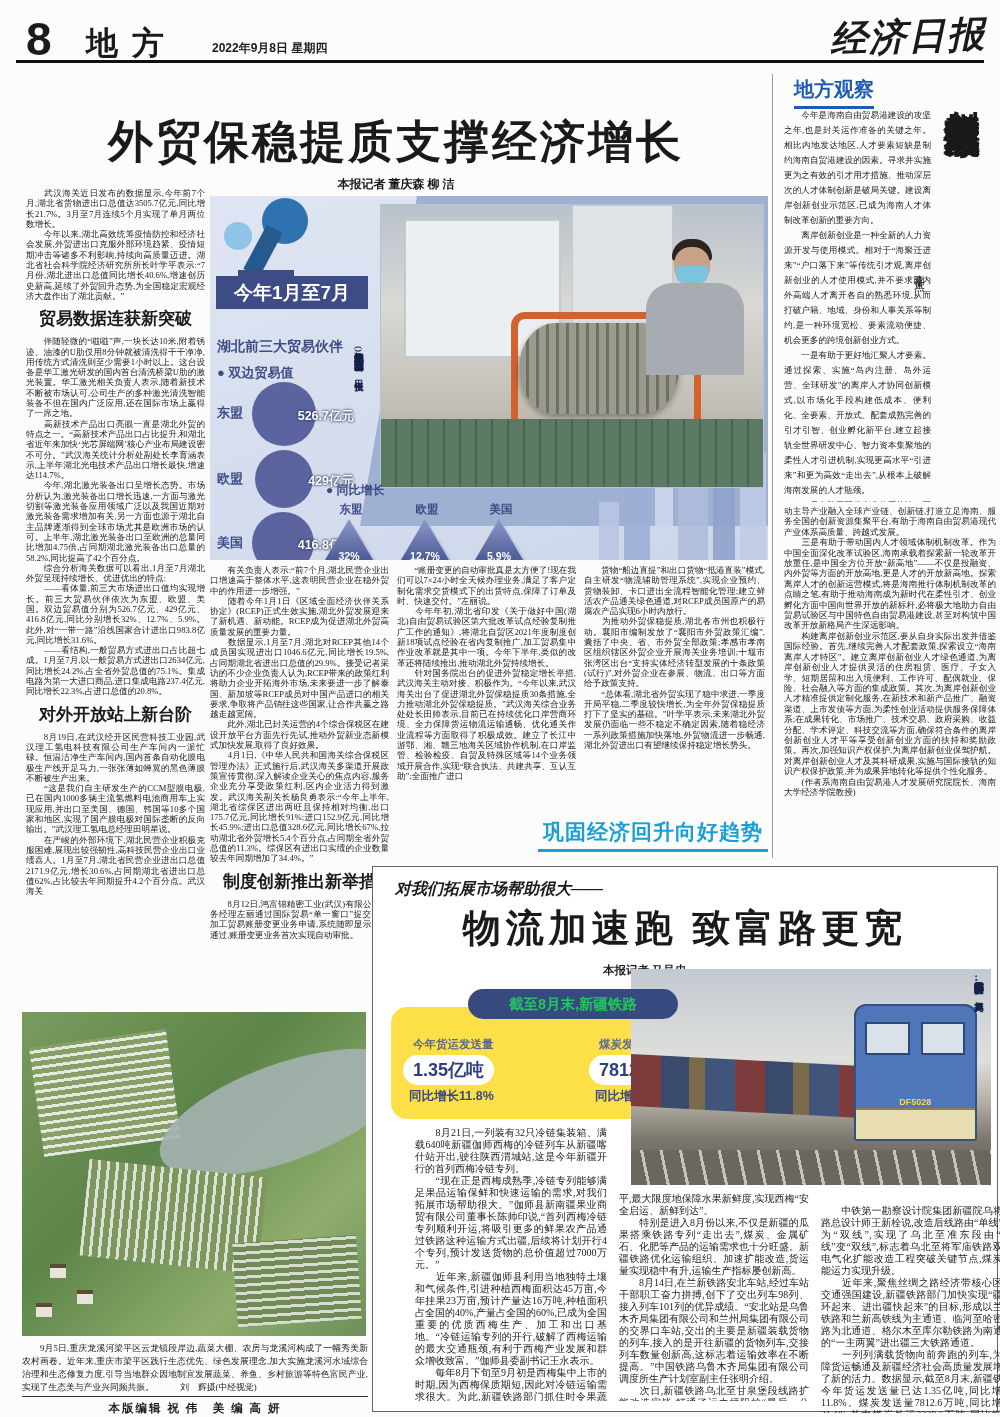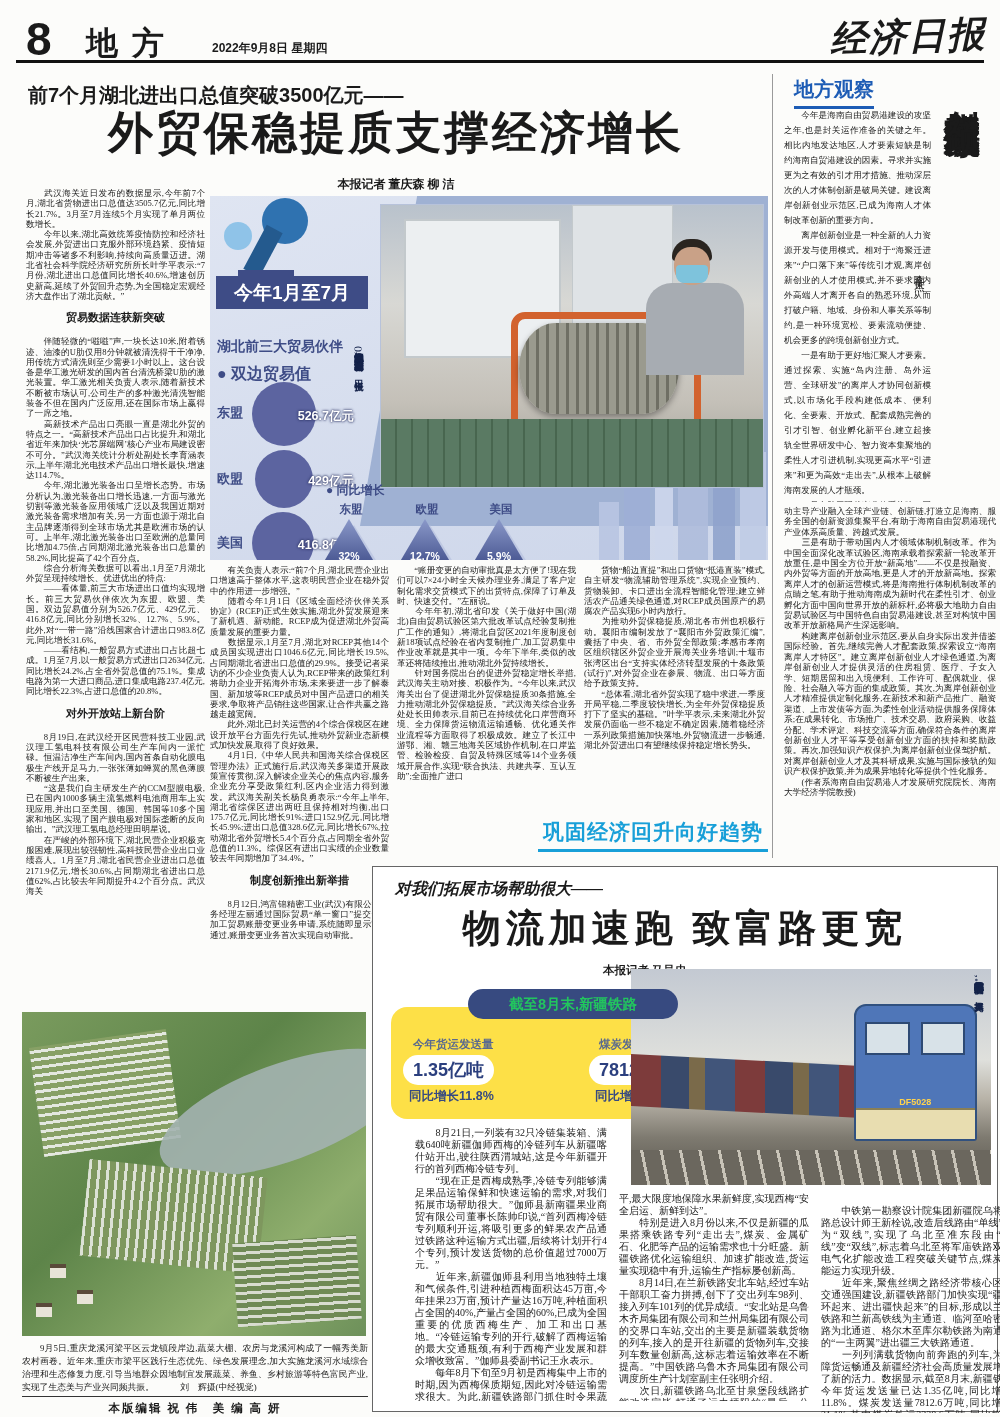--- a/index.html
+++ b/index.html
@@ -10,41 +10,41 @@
   .flow{white-space:pre-line;text-align:justify;overflow:hidden;}
   .v-text{writing-mode:vertical-rl;}
   
   .pageno{left:26px;top:12px;font-size:46px;font-weight:900;}
   .section{left:86px;top:22px;font-size:32px;font-weight:900;letter-spacing:14px;}
   .date{left:212px;top:40px;font-size:12px;font-weight:700;}
   .masthead{right:14px;top:12px;font-size:37px;font-weight:900;font-style:italic;transform:rotate(-2deg);letter-spacing:2px;}
   .toprule{left:16px;top:60px;width:968px;height:3px;background:#111;}
   
   .kicker{left:28px;top:82px;font-size:20px;font-weight:800;}
-  .headline{left:22px;top:103px;width:748px;text-align:center;font-size:45px;font-weight:900;letter-spacing:3px;}
+  .headline{left:22px;top:112px;width:748px;text-align:center;font-size:45px;font-weight:900;letter-spacing:3px;}
   .byline{left:22px;top:176px;width:748px;text-align:center;font-size:12px;font-weight:700;}
   
   .bodycol{font-size:8.6px;line-height:10.3px;}
-  .bodycol .sub{font-size:11px;font-weight:800;text-align:center;margin:9px 0;line-height:17px;white-space:normal;
-                font-family:Liberation Mono, monospace;}
+  .bodycol .sub{font-size:17px;font-weight:800;text-align:center;margin:9px 0;line-height:17px;white-space:normal;
+                font-family:Liberation Serif, serif;}
   .colA{left:26px;top:188px;width:179px;height:816px;}
   .colB{left:210px;top:565px;width:179px;height:447px;}
   .colC{left:397px;top:565px;width:179px;height:294px;}
   .colD{left:584px;top:565px;width:181px;height:246px;}
   .banner{left:538px;top:818px;width:230px;font-size:21px;font-weight:900;color:#189fd8;
           border-bottom:3px solid #189fd8;padding-bottom:3px;text-align:center;letter-spacing:1px;}
   .vdiv{left:772px;top:74px;width:1px;height:784px;background:#9a9a9a;}
   
   .info{left:210px;top:196px;width:558px;height:364px;background:linear-gradient(160deg,#dfe5f2,#cdd6ea);overflow:hidden;}
   .mat{position:absolute;left:150px;top:0;width:408px;height:330px;background:#9fb1d3;
        clip-path:polygon(14% 0,100% 0,100% 100%,0 100%);}
   .periodbox{position:absolute;left:6px;top:80px;width:152px;height:33px;background:#3e4c86;color:#fff;
              font-size:19px;font-weight:800;text-align:center;line-height:33px;}
   .ptitle{position:absolute;left:7px;top:142px;font-size:14px;font-weight:800;color:#3e4c86;}
-  .blabel{position:absolute;left:7px;top:168px;font-size:16px;font-weight:800;color:#3e4c86;}
+  .blabel{position:absolute;left:7px;top:168px;font-size:13px;font-weight:800;color:#3e4c86;}
   .prow{position:absolute;left:0;width:150px;}
   .prow .pname{position:absolute;left:7px;top:22px;font-size:13px;font-weight:800;color:#3e4c86;}
   .circle{position:absolute;left:42px;border-radius:50%;background:#5c64a0;}
   .pval{position:absolute;left:34px;width:110px;text-align:right;color:#fff;font-weight:800;font-size:12.5px;
         text-shadow:0 0 3px rgba(42,50,98,.95),0 0 2px rgba(42,50,98,.95);}
   .glabel{position:absolute;left:116px;top:286px;font-size:12px;font-weight:800;color:#3e4c86;}
   .gitem{position:absolute;top:306px;width:58px;}
   .gname{font-size:11.5px;font-weight:800;color:#3e4c86;text-align:center;margin-bottom:2px;}
   .triw{position:relative;width:58px;height:46px;}
   .tri{position:absolute;clip-path:polygon(50% 0,100% 100%,0 100%);}
@@ -128,21 +128,20 @@
 <body>
 
 <div id="page">
 
   <div class="abs pageno sans">8</div>
   <div class="abs section sans">地方</div>
   <div class="abs date sans">2022年9月8日 星期四</div>
   <div class="abs masthead">经济日报</div>
   <div class="abs toprule"></div>
 
-  <div class="abs kicker sans">前7个月湖北进出口总值突破3500亿元——</div>
   <div class="abs headline sans">外贸保稳提质支撑经济增长</div>
   <div class="abs byline">本报记者 董庆森 柳 洁</div>
 
   <div class="abs bodycol colA">
     <div class="flow">　　武汉海关近日发布的数据显示,今年前7个月,湖北省货物进出口总值达3505.7亿元,同比增长21.7%。3月至7月连续5个月实现了单月两位数增长。
 　　今年以来,湖北高效统筹疫情防控和经济社会发展,外贸进出口克服外部环境趋紧、疫情短期冲击等诸多不利影响,持续向高质量迈进。湖北省社会科学院经济研究所所长叶学平表示:“7月份,湖北进出口总值同比增长40.6%,增速创历史新高,延续了外贸回升态势,为全国稳定宏观经济大盘作出了湖北贡献。”</div>
     <div class="sub">贸易数据连获新突破</div>
     <div class="flow">　　伴随轻微的“嗞嗞”声,一块长达10米,附着锈迹、油漆的U肋仅用8分钟就被清洗得干干净净,用传统方式清洗则至少需要1小时以上。这台设备是华工激光研发的国内首台清洗桥梁U肋的激光装置。华工激光相关负责人表示,随着新技术不断被市场认可,公司生产的多种激光清洗智能装备不但在国内广泛应用,还在国际市场上赢得了一席之地。
 　　高新技术产品出口亮眼一直是湖北外贸的特点之一。“高新技术产品出口占比提升,和湖北省近年来加快‘光芯屏端网’核心产业布局建设密不可分。”武汉海关统计分析处副处长李育涵表示,上半年湖北光电技术产品出口增长最快,增速达114.7%。
 　　今年,湖北激光装备出口呈增长态势。市场分析认为,激光装备出口增长迅速,一方面与激光切割等激光装备应用领域广泛以及我国近期对激光装备需求增加有关,另一方面也源于湖北自主品牌逐渐得到全球市场尤其是欧洲市场的认可。上半年,湖北激光装备出口至欧洲的总量同比增加4.75倍,占同期湖北激光装备出口总量的58.2%,同比提高了42个百分点。

